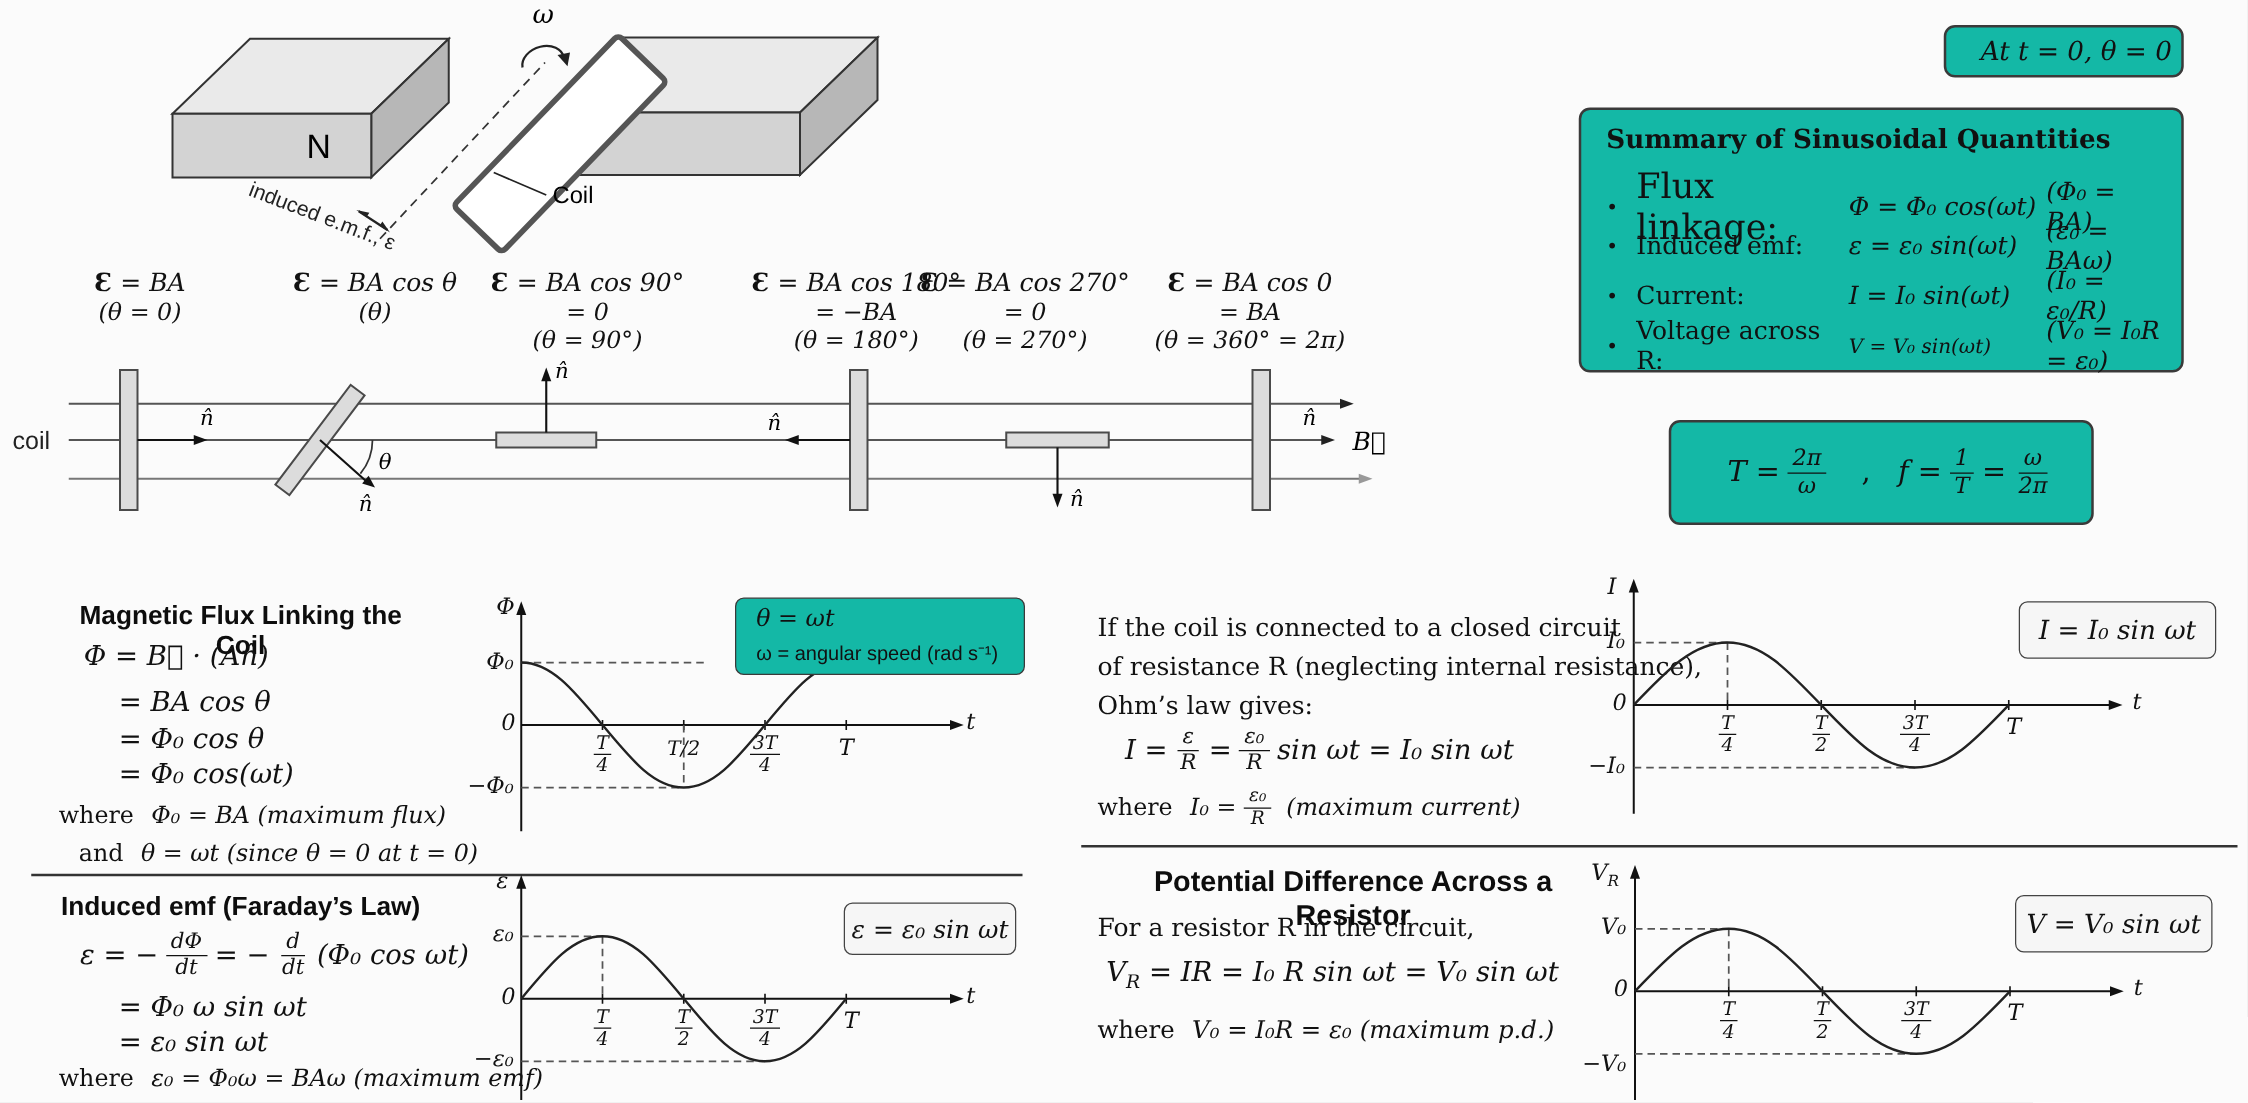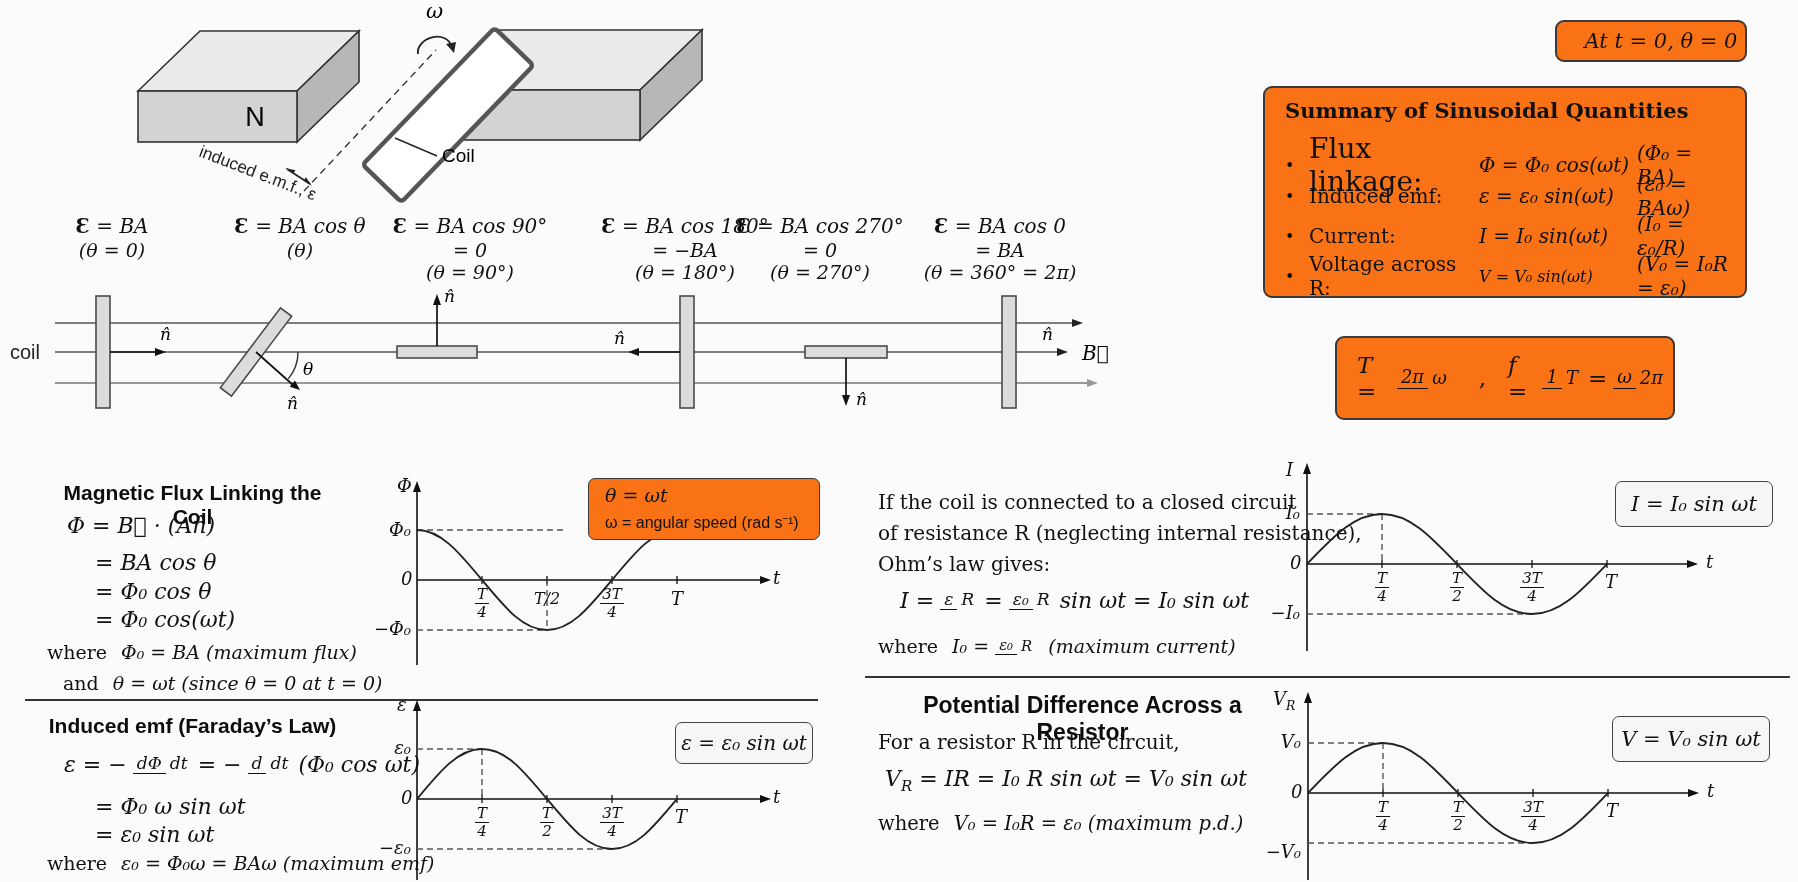--- a/index.html
+++ b/index.html
@@ -3,23 +3,23 @@
 <meta charset="utf-8">
 <style>
   html,body{margin:0;padding:0;background:#e9e9e9;}
   #page{position:relative;width:1798px;height:882px;background:#fbfbfb;overflow:hidden;
         font-family:"DejaVu Serif",serif;color:#111;}
   .abs{position:absolute;}
   .math{font-family:"DejaVu Serif",serif;font-style:italic;color:#111;}
   .rm{font-style:normal;}
   .sans{font-family:"Liberation Sans",sans-serif;font-style:normal;}
   .title{font-family:"Liberation Sans",sans-serif;font-weight:bold;color:#0d0d0d;text-align:center;}
-  .box{background:#f97316;border:2px solid #3a3a3a;border-radius:9px;box-sizing:border-box;padding-left:20px;}
+  .box{background:#14b8a6;border:2px solid #3a3a3a;border-radius:9px;box-sizing:border-box;padding-left:20px;}
   .kw{font-family:"DejaVu Serif",serif;font-style:normal;margin-right:14px;}
-  .frac{display:inline-flex;flex-direction:row;align-items:center;font-size:0.78em;line-height:1.12;vertical-align:middle;margin:0 6px;}
+  .frac{display:inline-flex;flex-direction:column;align-items:center;font-size:0.78em;line-height:1.12;vertical-align:middle;margin:0 6px;}
   .frac .fn{border-bottom:1.5px solid #111;padding:0 4px;}
   .frac .fd{padding:0 4px;}
   .eqflex{display:flex;align-items:center;}
   .eqcol{position:absolute;top:214px;width:230px;text-align:center;}
   .eqcol .l1{font-size:20px;line-height:25px;}
   .eqcol .l2,.eqcol .l3{font-size:19px;line-height:22px;}
   .besym{font-weight:bold;font-style:normal;}
   .graph{position:absolute;}
   .gl{position:absolute;font:italic 18px "DejaVu Serif",serif;color:#111;}
   .glr{text-align:right;}

